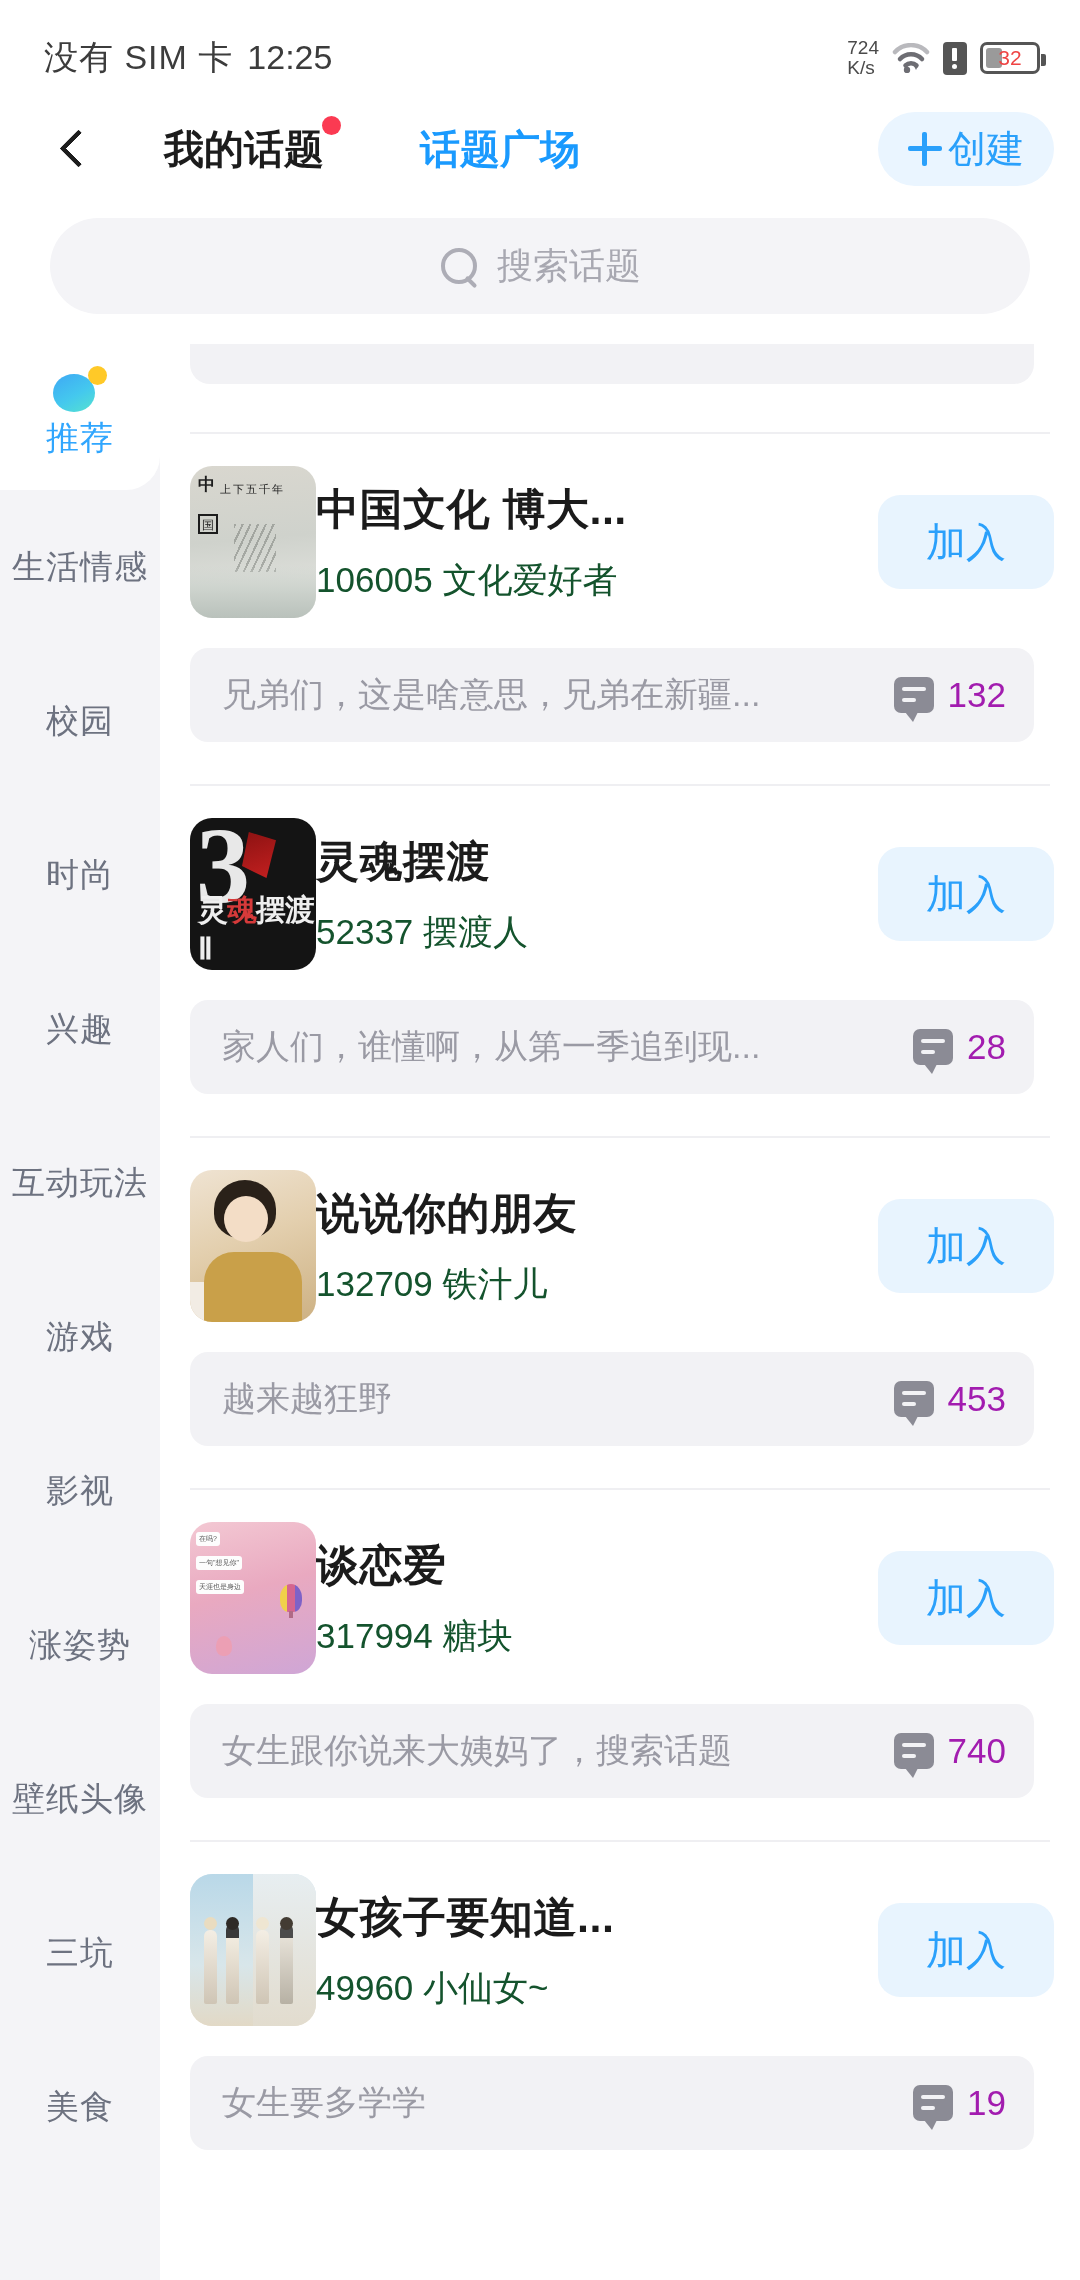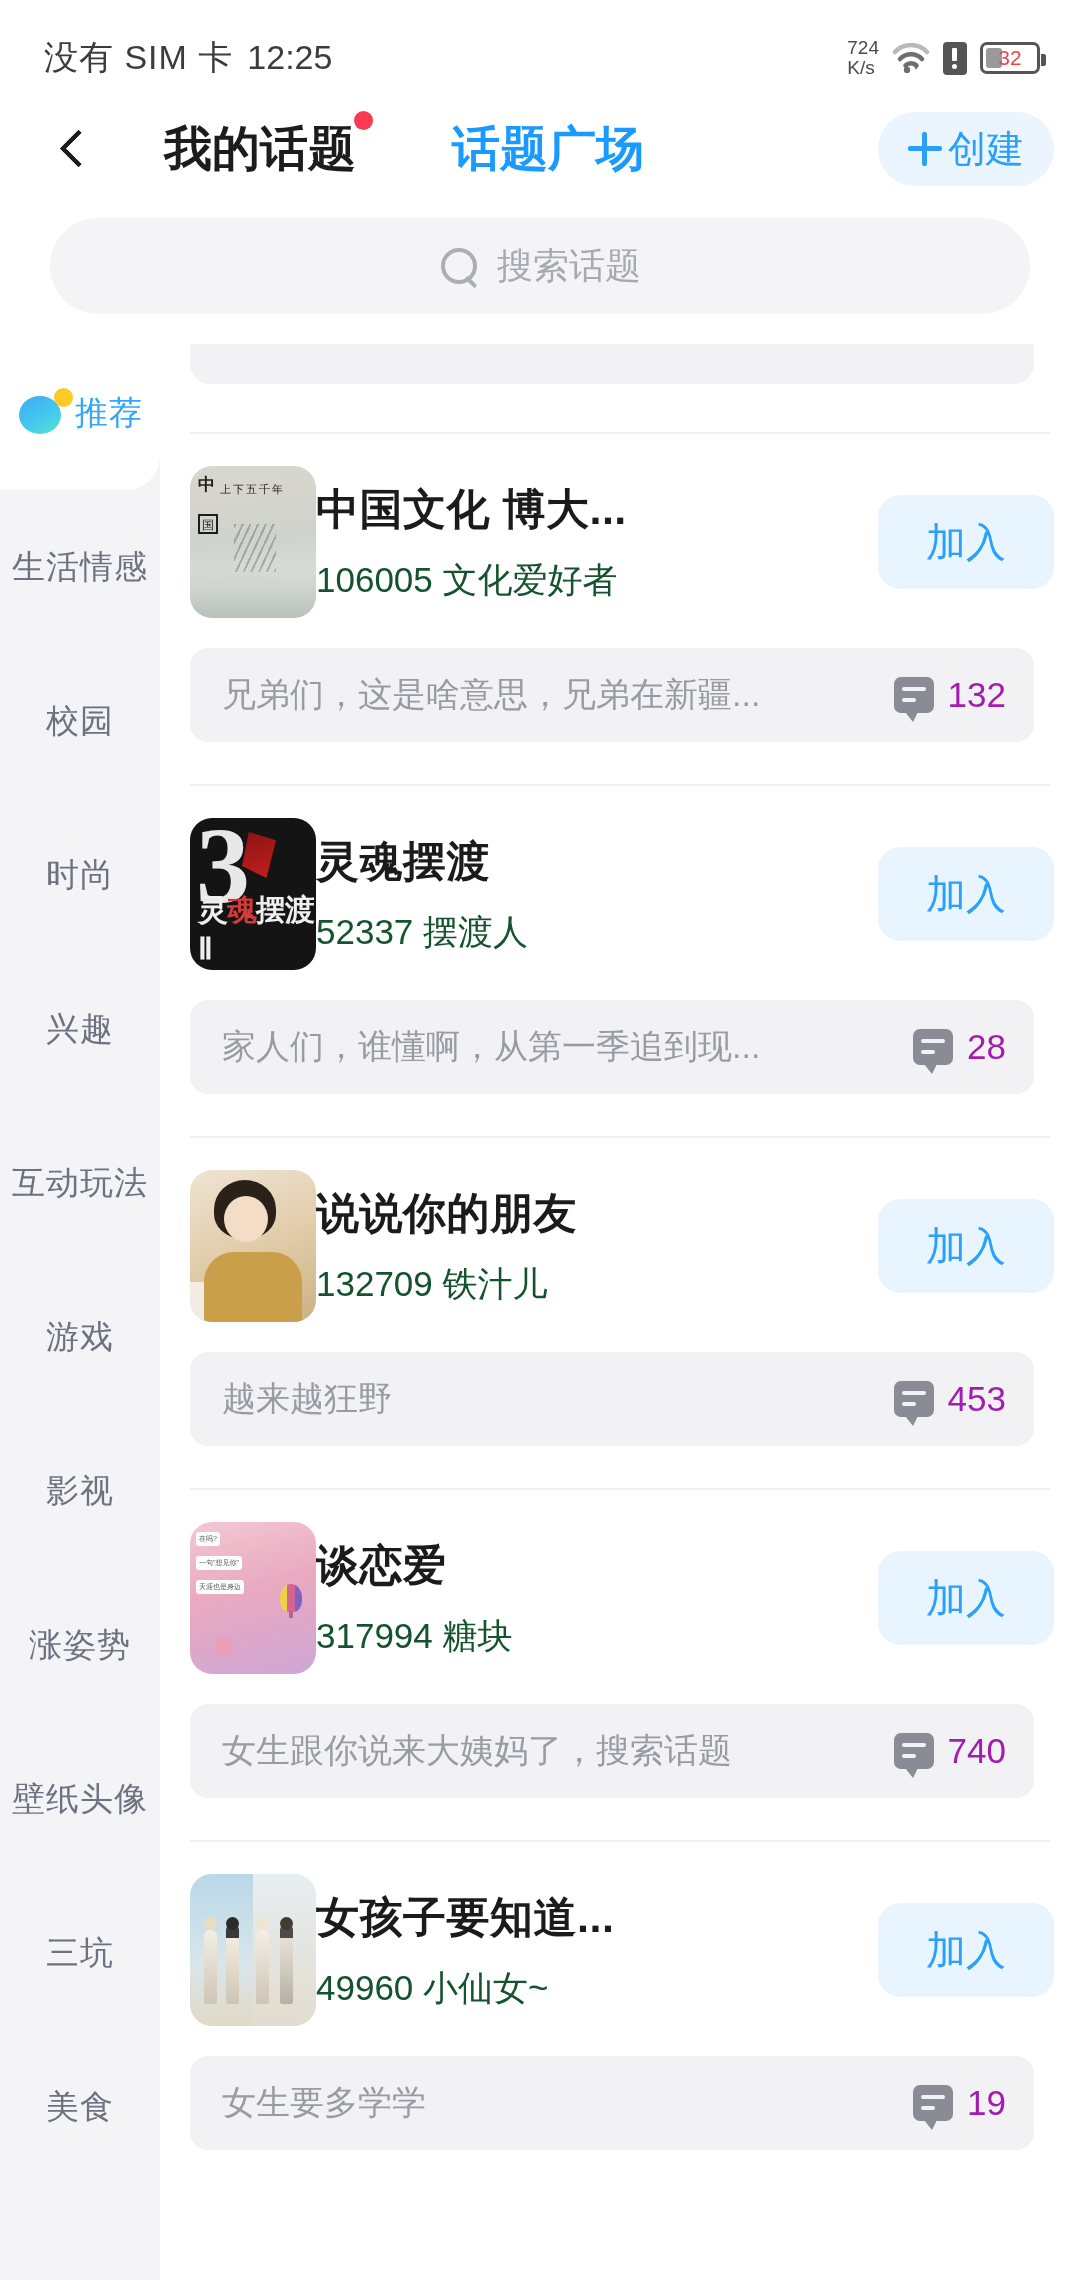--- a/index.html
+++ b/index.html
@@ -67,21 +67,21 @@
     width:20px; height:36px; position:relative;
   }
   .back-chev::before {
     content:""; position:absolute; left:4px; top:4px;
     width:22px; height:22px;
     border-left:5px solid #1d1d1d; border-bottom:5px solid #1d1d1d;
     transform:rotate(45deg); border-radius:2px;
   }
   .tabs { display:flex; align-items:center; gap:92px; margin-left:56px; }
   .tab {
-    font-size:48px; position:relative; padding:4px 2px;
+    font-size:40px; position:relative; padding:4px 2px;
   }
   .tab.inactive { color:#1c1c1c; font-weight:700; }
   .tab.active { color:#1a9afe; font-weight:700; }
   .tab-dot {
     position:absolute; right:-15px; top:-2px;
     width:19px; height:19px; border-radius:50%; background:#fb3a52;
   }
   .create-btn {
     margin-left:auto; background:#eaf5ff; border-radius:40px;
     height:74px; padding:0 30px; display:flex; align-items:center;
@@ -116,21 +116,21 @@
 
   
   .content { display:flex; height:1980px; }
 
   
   .sidebar {
     width:160px; flex:0 0 160px; background:#f4f4f7;
     position:relative; padding-top:0;
   }
   .side-item {
-    height:154px; display:flex; flex-direction:row;
+    height:154px; display:flex; flex-direction:column;
     align-items:center; justify-content:center; position:relative;
   }
   .side-item .lbl {
     font-size:33px; color:#6d7280; white-space:nowrap; letter-spacing:1px;
   }
   .side-item.active { background:#ffffff; border-radius:0 0 34px 0; }
   .side-item.active .lbl { color:#30a6fe; font-weight:500; }
   .blob { width:58px; height:46px; position:relative; margin-bottom:4px; }
   .blob::before {
     content:""; position:absolute; left:2px; top:8px; width:42px; height:38px;

